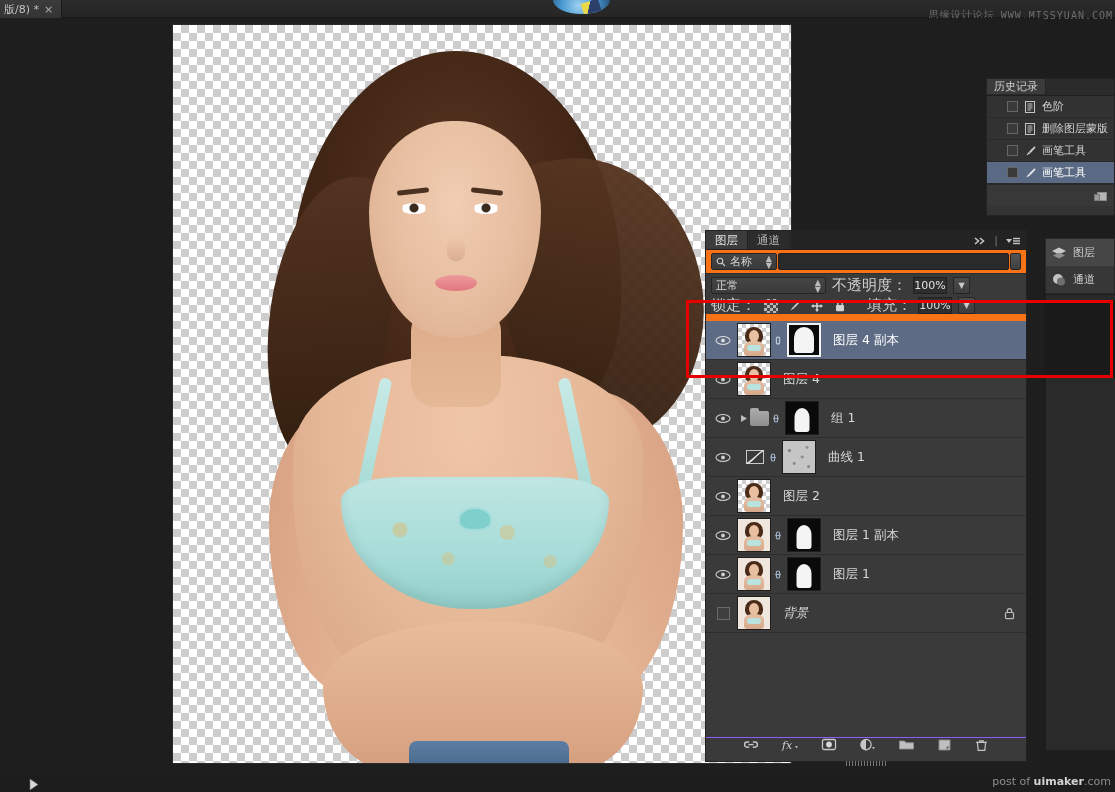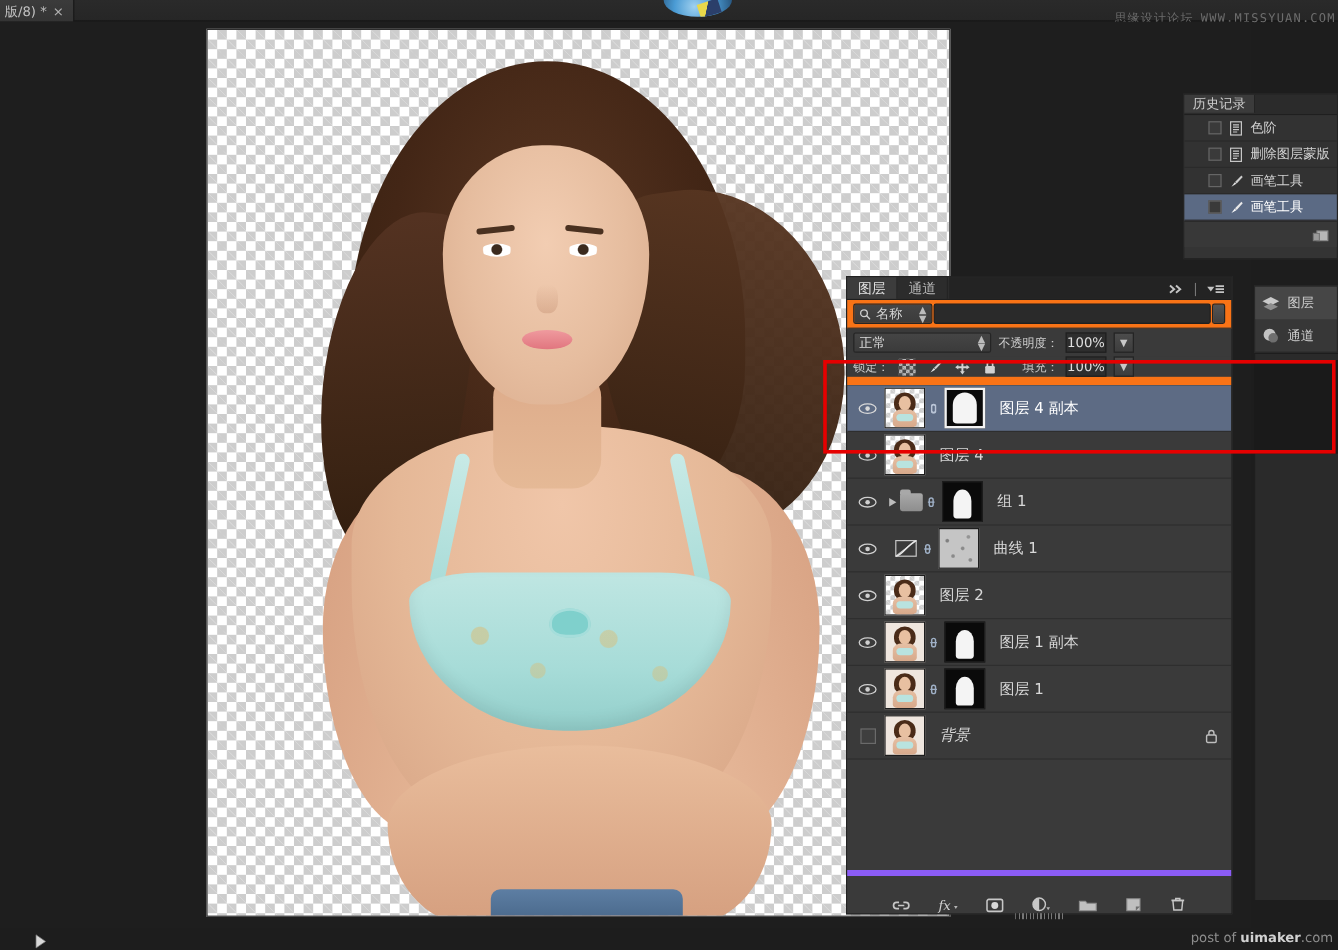--- a/index.html
+++ b/index.html
@@ -269,21 +269,21 @@
     height:23px; background:#3a3a3a; display:flex; align-items:center;
     padding:0 5px; gap:6px;
   }
   .blend-select{
     width:115px; height:17px; background:linear-gradient(#454545,#3b3b3b);
     border:1px solid #252525; border-radius:2px;
     display:flex; align-items:center; padding:0 4px;
     font-size:11px; color:#dcdcdc;
   }
   .blend-select .spin{ margin-left:auto; font-size:8px; line-height:7px; color:#bbb; text-align:center;}
-  .lbl{ font-size:10px; color:#cfcfcf; white-space:nowrap; }
+  .lbl{ font-size:15px; color:#cfcfcf; white-space:nowrap; }
   .numbox{
     width:34px; height:17px; background:#2e2e2e; border:1px solid #202020;
     display:flex; align-items:center; justify-content:center;
     font-size:11px; color:#e0e0e0;
   }
   .dropbtn{
     width:17px; height:17px; background:linear-gradient(#4c4c4c,#3d3d3d);
     border:1px solid #242424; display:flex; align-items:center; justify-content:center;
     font-size:8px; color:#c9c9c9;
   }
@@ -364,22 +364,22 @@
     border-radius:2px; position:relative; flex:none;
   }
   .folder::before{
     content:""; position:absolute; left:0; top:-3px; width:9px; height:4px;
     background:#a8a8a8; border-radius:2px 2px 0 0;
   }
   .lock-right{ margin-left:auto; margin-right:10px; }
   .curve-ic{ width:22px; height:18px; flex:none; margin-left:7px; }
 
   .lp-foot{
-    height:36px; background:#3a3a3a; border-top:5px solid #8b5cf6;
-    display:flex; align-items:flex-end; justify-content:center; gap:22px;
+    height:24px; background:#3a3a3a; border-top:1px solid #8b5cf6;
+    display:flex; align-items:flex-start; justify-content:center; gap:22px;
     position:relative;
   }
   .lp-foot svg{ display:block; }
   .foot-grip{
     position:absolute; left:50%; transform:translateX(-50%); bottom:-5px;
     width:40px; height:5px;
     background-image:repeating-linear-gradient(90deg,#777 0 1px,transparent 1px 3px);
   }
 
   

